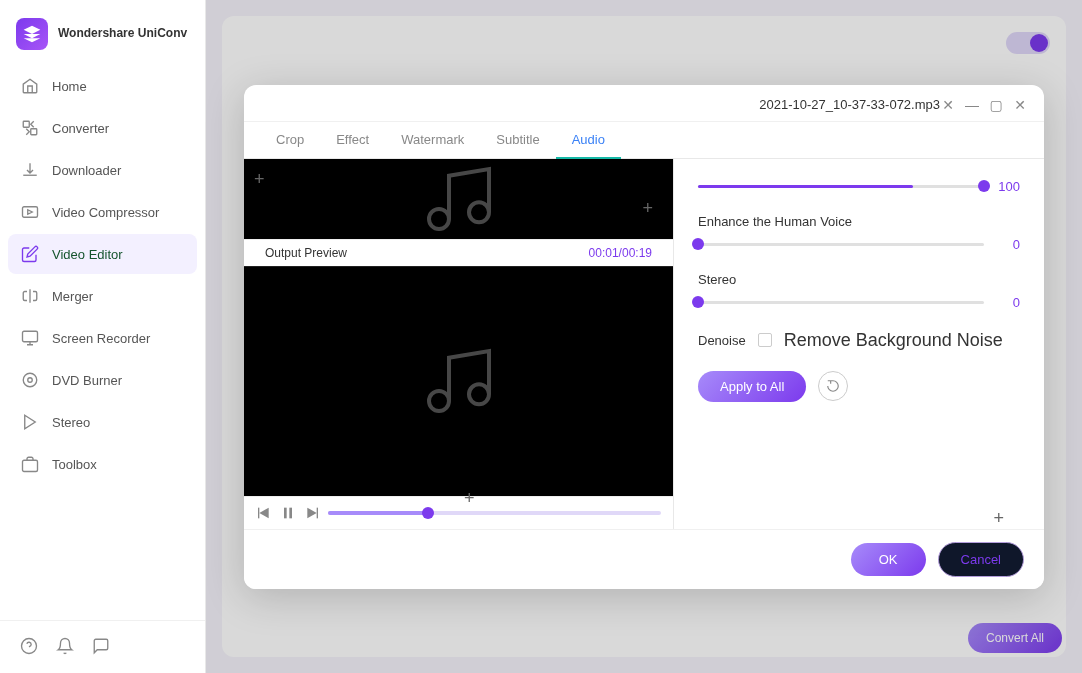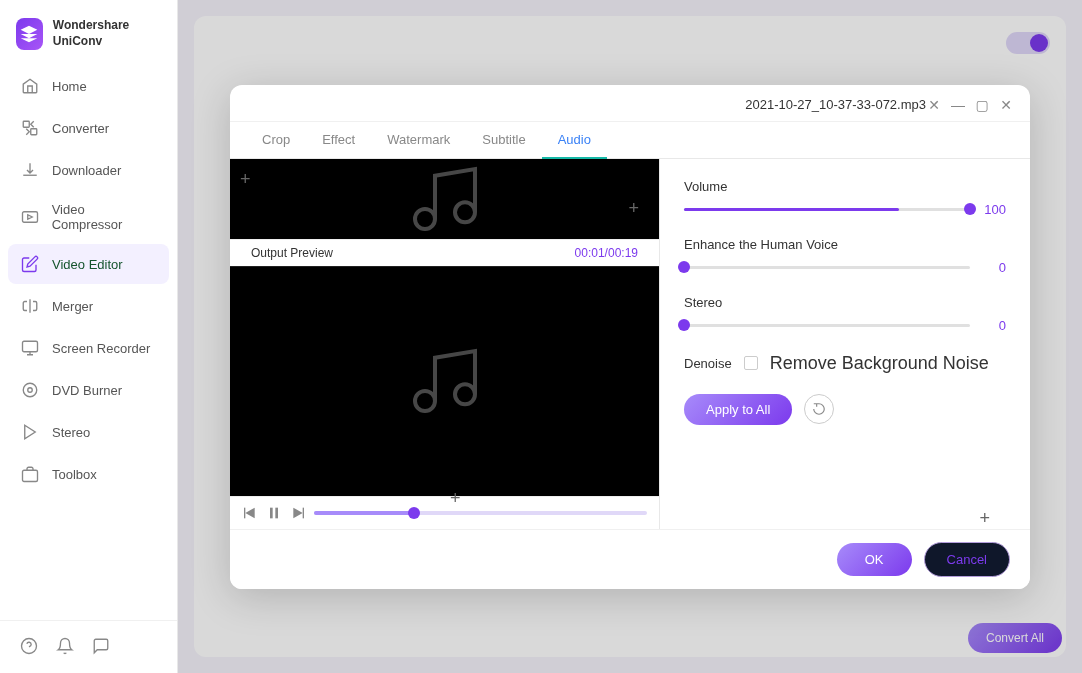--- a/index.html
+++ b/index.html
@@ -1,20 +1,20 @@
 <!DOCTYPE html>
 <html><head>
   <meta charset="utf-8">
   <style>
     * { box-sizing: border-box; margin: 0; padding: 0; }
     body { font-family: 'Segoe UI', Arial, sans-serif; background: #f0eef8; width: 1082px; height: 673px; overflow: hidden; display: flex; }
 
     
     .sidebar {
-      width: 178px;
+      width: 206px;
       background: #ffffff;
       height: 673px;
       display: flex;
       flex-direction: column;
       padding-top: 10px;
       border-right: 1px solid #e8e8e8;
       flex-shrink: 0;
     }
     .sidebar-logo {
       display: flex;
@@ -438,21 +438,20 @@
               <div class="progress-fill">
                 <div class="progress-thumb"></div>
               </div>
             </div>
           </div>
         </div>
 
         <div class="audio-panel">
 
           <div class="setting-group">
-            <span class="setting-label">Volume</span>
             <div class="slider-row">
               <div class="slider-track">
                 <div class="slider-fill" style="width:75%;">
                   <div class="slider-thumb" style="right:-6px;"></div>
                 </div>
               </div>
               <span class="slider-value">100</span>
             </div>
           </div>
 

